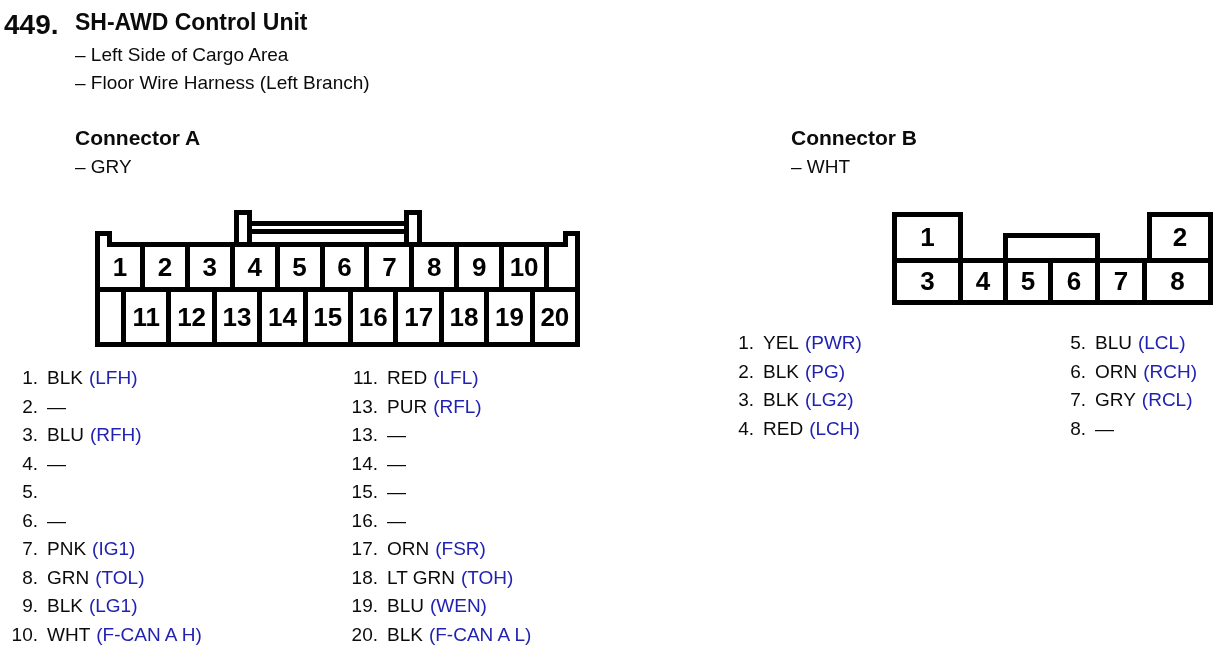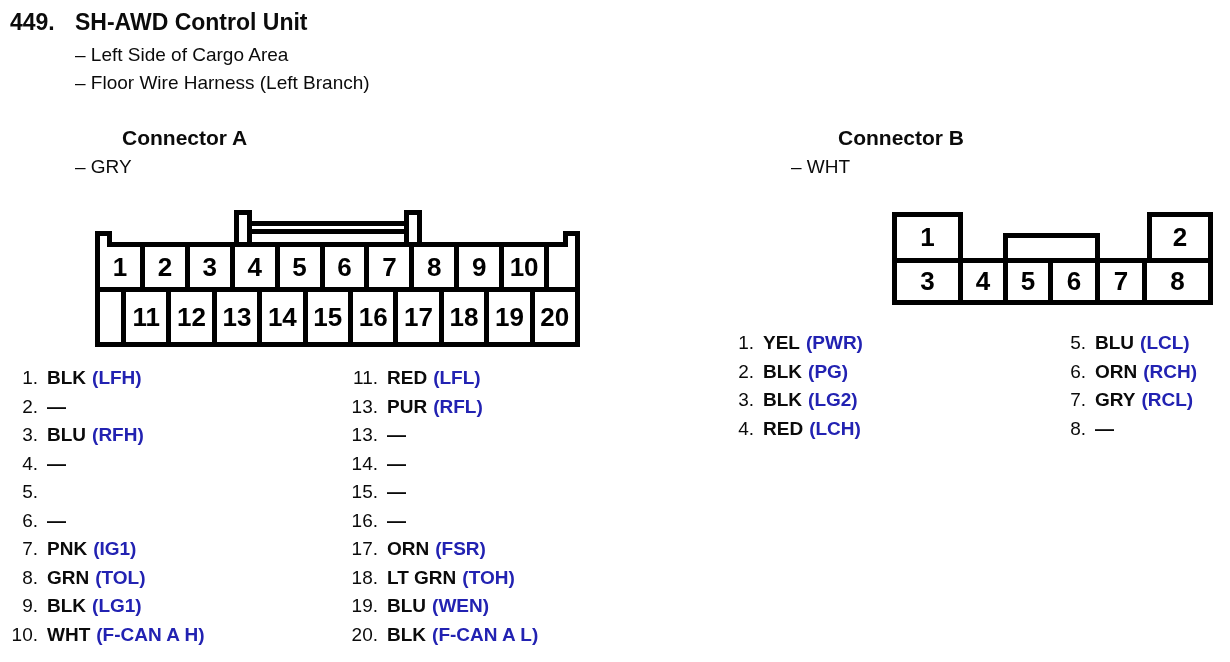--- a/index.html
+++ b/index.html
@@ -1,40 +1,40 @@
 <!DOCTYPE html>
 <html style="--code-blue: #2222b2;"><head>
 <meta charset="utf-8">
 <style>
   html,body{margin:0;padding:0;background:#ffffff;}
   .page{
     position:relative;width:1230px;height:662px;background:#ffffff;overflow:hidden;
     font-family:"Liberation Sans","DejaVu Sans",sans-serif;color:#0b0b0b;
   }
   
-  .sec-num{position:absolute;left:10px;top:9px;font-size:23px;font-weight:bold;}
+  .sec-num{position:absolute;left:4px;top:9px;font-size:28px;font-weight:bold;}
   .page-title{position:absolute;left:75px;top:9px;font-size:23px;font-weight:bold;}
   .loc-lines{position:absolute;left:75px;top:41px;font-size:19px;line-height:28px;}
   
-  .conn-head{position:absolute;font-size:21px;font-weight:bold;margin-left:47px;}
+  .conn-head{position:absolute;font-size:21px;font-weight:bold;}
   .conn-color{position:absolute;font-size:19px;}
   .head-a{left:75px;top:126px;}   .color-a{left:75px;top:156px;}
   .head-b{left:791px;top:126px;}  .color-b{left:791px;top:156px;}
   
   .connA{position:absolute;left:95px;top:210px;width:485px;height:137px;}
   .connA *{box-sizing:border-box;}
   .ca-tab{position:absolute;top:0;width:18px;height:32px;border:5px solid #000;border-bottom:none;background:#fff;z-index:3;}
   .ca-tab-l{left:139px;} .ca-tab-r{left:309px;}
   .ca-bar{position:absolute;left:150px;top:11px;width:166px;height:13px;border:5px solid #000;background:#fff;z-index:2;}
   .ca-main{position:absolute;left:0;top:32px;width:485px;height:105px;border:5px solid #000;background:#fff;z-index:1;}
   .ca-notch{position:absolute;top:21px;width:17px;height:16px;border:5px solid #000;border-bottom:none;background:#fff;z-index:4;}
   .ca-notch-l{left:0;} .ca-notch-r{left:468px;}
   .ca-row{display:flex;width:100%;}
   .ca-row-t{height:45px;border-bottom:5px solid #000;}
-  .ca-row-b{height:50px;justify-content:flex-end;}
+  .ca-row-b{height:50px;}
   .ca-cell{flex:1;border-right:5px solid #000;display:flex;align-items:center;justify-content:center;
            font-size:26px;font-weight:bold;color:#000;}
   .ca-row-t::after{content:"";flex:0 0 26px;}
   .ca-row-b::before{content:"";flex:0 0 21px;border-right:5px solid #000;}
   .ca-row-b .ca-cell:last-child{border-right:none;}
   
   .connB{position:absolute;left:892px;top:212px;width:321px;height:93px;}
   .connB *{box-sizing:border-box;}
   .cb-top{position:absolute;top:0;height:51px;border:5px solid #000;background:#fff;z-index:3;
           display:flex;align-items:center;justify-content:center;font-size:26px;font-weight:bold;color:#000;}
@@ -46,21 +46,21 @@
   .cb-row > div:nth-of-type(1){flex:0 0 66px;}
   .cb-row > div:nth-of-type(2){flex:0 0 45px;}
   .cb-row > div:nth-of-type(3){flex:0 0 45px;}
   .cb-row > div:nth-of-type(4){flex:0 0 47px;}
   .cb-row > div:nth-of-type(5){flex:0 0 47px;}
   .cb-row > div:nth-of-type(6){flex:1;border-right:none;}
   
   .pin-list{position:absolute;font-size:19px;}
   .pin-row{display:flex;height:28.5px;line-height:28.5px;white-space:nowrap;}
   .pin-num{display:inline-block;text-align:right;flex:none;}
-  .pin-label{margin-left:9px;font-weight:bold;}
+  .pin-label{margin-left:9px;}
   .pin-code{color:var(--code-blue,#2222b2);}
   .pin-code:not(:empty){margin-left:6px;}
   .list-a1{left:8px;top:364px;}   .list-a1 .pin-num{width:30px;}
   .list-a2{left:330px;top:364px;} .list-a2 .pin-num{width:48px;}
   .list-b1{left:722px;top:329px;} .list-b1 .pin-num{width:32px;}
   .list-b2{left:1046px;top:329px;}.list-b2 .pin-num{width:40px;}
 </style>
 </head>
 <body>
 

